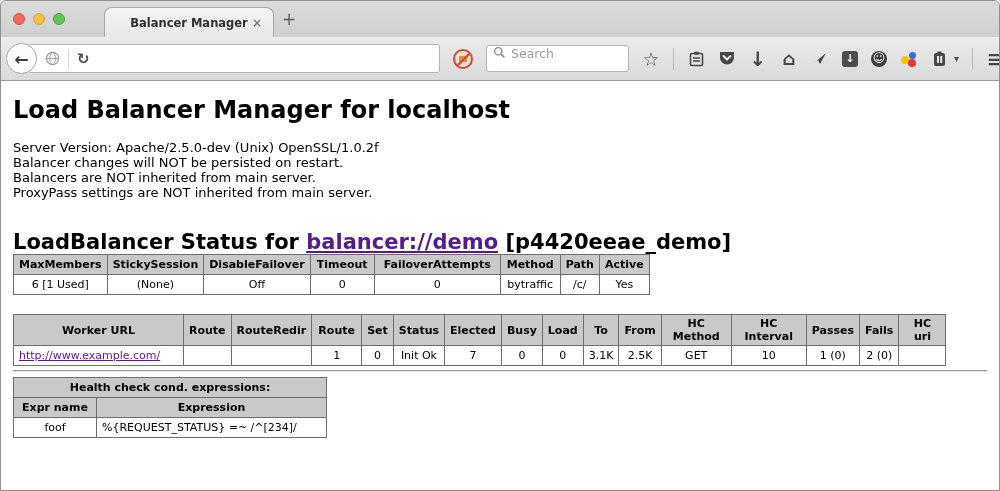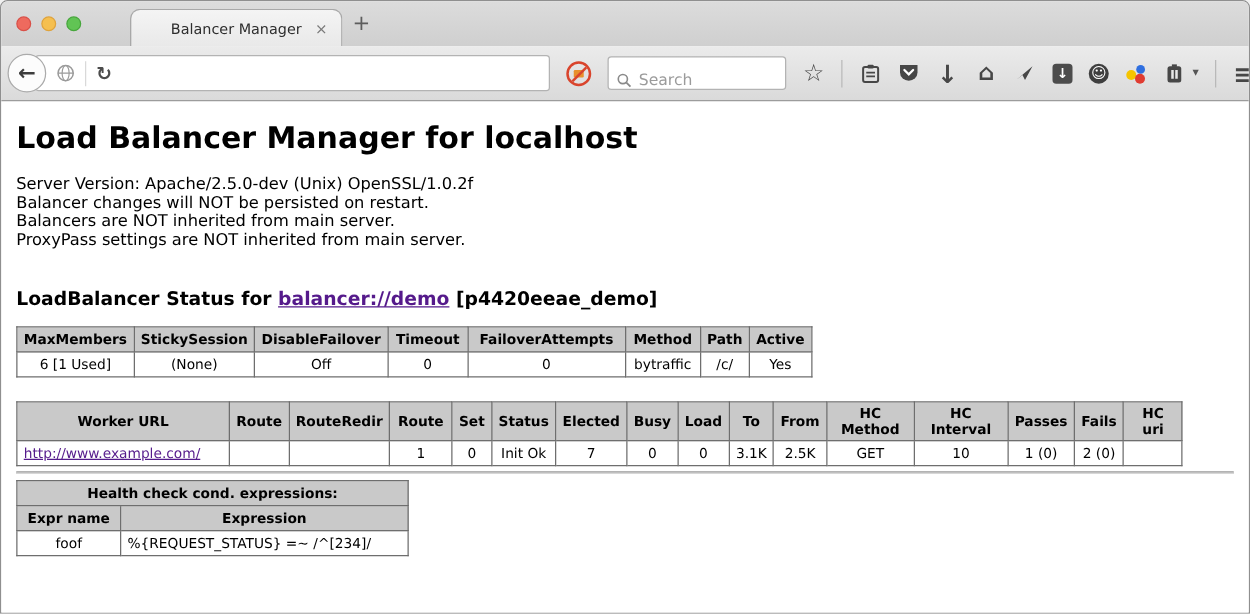--- a/index.html
+++ b/index.html
@@ -10,21 +10,21 @@
   
   .tabbar { height:36px; background:linear-gradient(#dcdcdc,#cfcfcf); position:relative; }
   .lights { position:absolute; left:12px; top:12px; display:flex; gap:8px; }
   .light { width:12px; height:12px; border-radius:50%; }
   .light.r { background:#ee6a5e; border:1px solid #d95048; }
   .light.y { background:#f5bf4f; border:1px solid #dfa33c; }
   .light.g { background:#61c454; border:1px solid #47a73c; }
   .tab { position:absolute; left:103px; top:6px; width:170px; height:30px;
          background:linear-gradient(#f4f4f4,#e9e9e9); border:1px solid #a8a8a8; border-bottom:none;
          border-radius:8px 8px 0 0; display:flex; align-items:center; justify-content:center;
-         font-size:11.5px; color:#2e2e2e; }
+         font-size:11.5px; color:#2e2e2e;font-weight:bold; }
   .tab-close { position:absolute; right:11px; top:8px; font-size:12px; color:#7a7a7a; cursor:default; }
   .newtab { position:absolute; left:281px; top:8px; font-size:17px; color:#5d5d5d; }
 
   
   .toolbar { height:44px; background:linear-gradient(#ebebeb,#dadada); border-bottom:1px solid #9c9c9c;
              display:flex; align-items:center; padding:0 8px 0 5px; position:relative; }
   .backbtn { width:31px; height:31px; border-radius:50%; background:#fcfcfc; border:1px solid #ababab;
              display:flex; align-items:center; justify-content:center; font-size:17px; font-weight:bold;
              color:#3c3c3c; z-index:2; flex:0 0 auto; }
   .urlbar { height:29px; width:412px; background:#fff; border:1px solid #b3b3b3; border-radius:3px;
@@ -32,21 +32,21 @@
   .urltext { font-size:12.5px; margin-left:7px; flex:1; white-space:nowrap; overflow:hidden; }
   .urltext .domain { color:#222; }
   .urltext .rest { color:#8a8a8a; }
   .vsep-in { width:1px; height:20px; background:#d9d9d9; margin:0 8px; }
   .reload { font-size:15px; color:#4c4c4c; font-weight:bold; }
   .flashblock { width:20px; height:20px; border:2px solid #d9442c; border-radius:50%;
                 margin-left:13px; position:relative; flex:0 0 auto; overflow:hidden; }
   .flashblock .brick { position:absolute; left:4px; top:5px; width:8px; height:6px; background:#e8902c; border-radius:1px; }
   .flashblock .slash { position:absolute; left:7px; top:-3px; width:2px; height:24px; background:#d9442c; transform:rotate(45deg); }
   .searchbar { height:27px; width:143px; background:#fff; border:1px solid #b3b3b3; border-radius:3px;
-               margin-left:13px; display:flex; align-items:flex-end; padding:0 6px; flex:0 0 auto; }
+               margin-left:13px; display:flex; align-items:flex-start; padding:0 6px; flex:0 0 auto; }
   .searchbar input { border:none; outline:none; width:100px; font-size:12.5px; margin-left:5px;
                      font-family:inherit; color:#444; background:transparent; }
   .searchbar input::placeholder { color:#9b9b9b; }
   .navicons { display:flex; align-items:center; margin-left:13px; gap:13px; }
   .nbtn { width:18px; display:flex; align-items:center; justify-content:center; color:#474747; flex:0 0 auto; }
   .glyph20 { font-size:20px; line-height:18px; font-weight:bold; }
   .vsep { width:1px; height:22px; background:#b9b9b9; flex:0 0 auto; }
   .sqdl { width:16px; height:16px; background:#4c4c4c; border-radius:3px; color:#fff; font-size:11px;
           font-weight:bold; display:flex; align-items:center; justify-content:center; }
   .bubble { width:16px; height:16px; background:#3f3f3f; border-radius:50%; color:#fff; font-size:12px;
@@ -55,21 +55,21 @@
   .dots i { position:absolute; border-radius:50%; }
   .dots .d1 { width:8px; height:8px; background:#f5c400; left:1px; top:5px; }
   .dots .d2 { width:7px; height:7px; background:#2f6fe0; left:9px; top:1px; }
   .dots .d3 { width:8px; height:8px; background:#e03c31; left:8px; top:8px; }
   .caret { font-size:10px; color:#555; margin-left:-7px; }
 
   
   .content { background:#fff; height:410px; padding:0 12px; overflow:hidden; font-size:13px; color:#000; }
   h1.pagetitle { font-size:24px; font-weight:bold; padding-top:15px; margin-bottom:16px; letter-spacing:0; }
   .info div { line-height:15px; }
-  .status { font-size:15px; font-weight:bold; margin-top:30px; margin-bottom:13px; }
+  .status { font-size:21px; font-weight:bold; margin-top:30px; }
   .status a { color:#551a8b; }
   table { border-collapse:collapse; font-size:11px; }
   th, td { border:1px solid #6e6e6e; padding:2px 5px; text-align:center; height:20px; }
   th { background:#c9c9c9; font-weight:bold; }
   td.al, th.al-hdr { text-align:left; }
   td.al { text-align:left; }
   a.worker { color:#551a8b; }
   .t1 { margin-bottom:19px; }
   hr.rule { border:none; height:2px; background:#9a9a9a; border-bottom:1px solid #e4e4e4; margin:4px 0 5px 0; }
   .t3 td.expr { text-align:left; }

